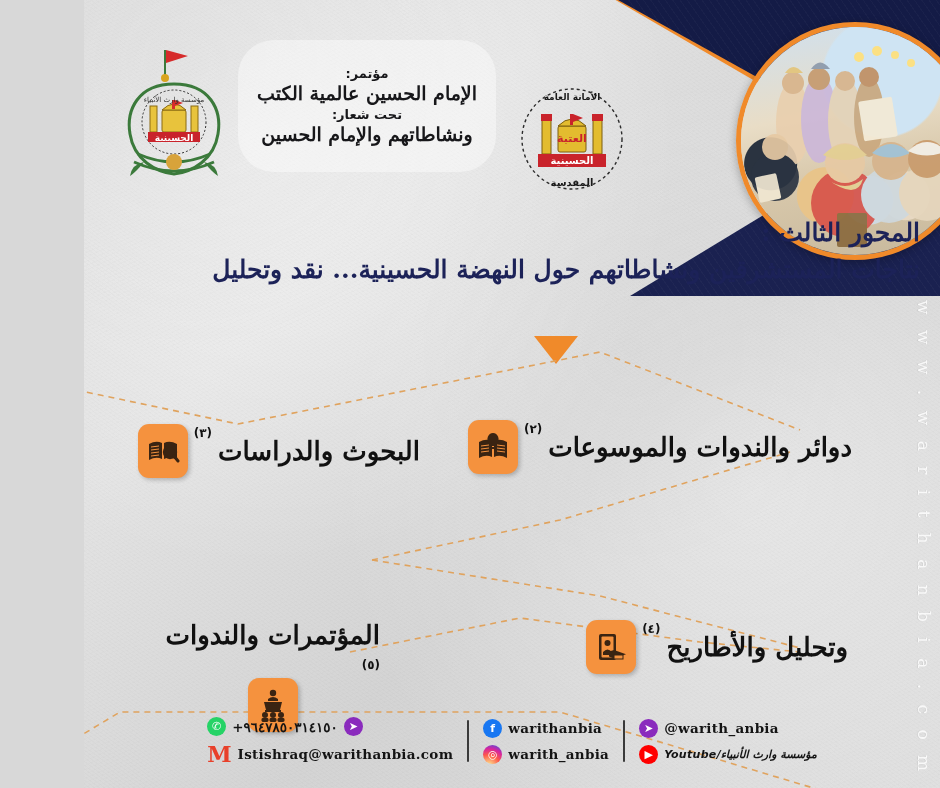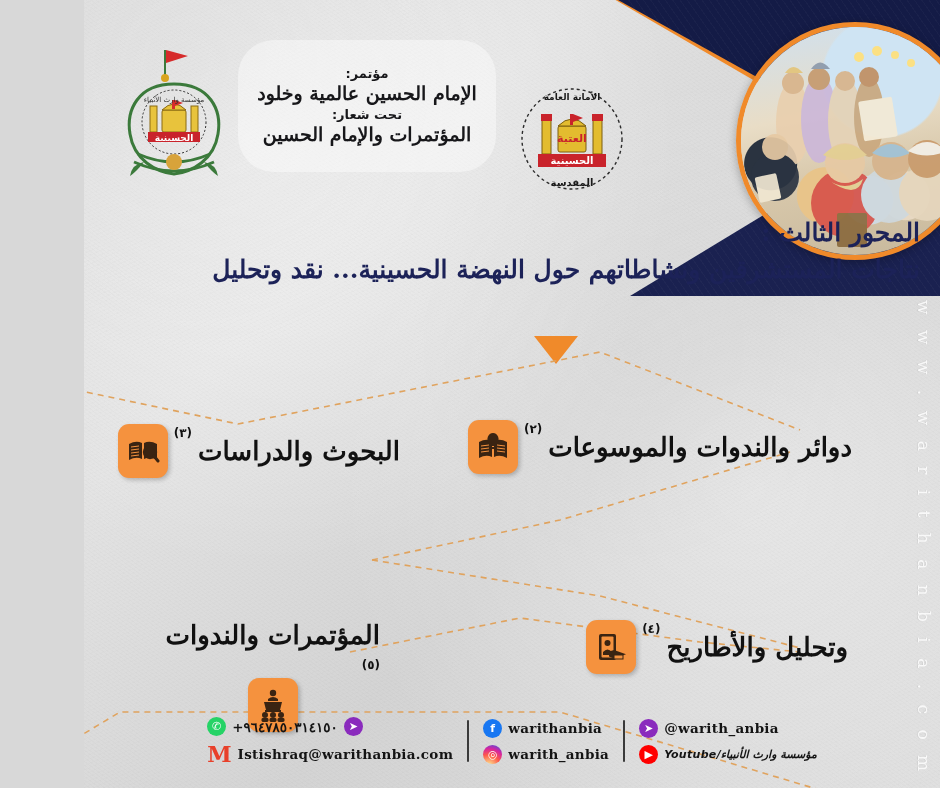--- a/index.html
+++ b/index.html
@@ -107,21 +107,21 @@
   }
   .node-num{
     font-size:12px;font-weight:bold;color:#111;align-self:flex-start;margin-top:2px;
   }
   .icon-box{
     width:50px;height:54px;border-radius:11px;background:#f5923e;
     display:flex;align-items:center;justify-content:center;flex:0 0 auto;
     box-shadow:2px 2px 4px rgba(0,0,0,.22);
   }
   #node-2{right:88px;top:420px;}
-  #node-3{right:540px;top:424px;}
+  #node-3{right:520px;top:424px;}
   #node-1{right:400px;top:524px;}
   #node-4{right:92px;top:620px;}
   #node-5{right:560px;top:620px;flex-direction:column;}
   
   #watermark{
     position:absolute;right:6px;top:300px;
     writing-mode:vertical-rl;text-orientation:mixed;
     font-family:"DejaVu Serif","Liberation Serif",serif;
     font-size:17px;letter-spacing:5px;color:rgba(255,255,255,.85);
     text-shadow:0 1px 1px rgba(0,0,0,.07);direction:ltr;
@@ -189,23 +189,23 @@
           <circle cx="136" cy="24" r="5" fill="#ffe07a"></circle>
           <circle cx="154" cy="28" r="4" fill="#ffe07a"></circle>
           <circle cx="170" cy="36" r="4" fill="#ffe07a"></circle>
         </g>
       </svg>
     </div>
   </div>
 
   <div id="conf-pill">
     <div class="conf-small">مؤتمر:</div>
-    <div class="conf-big">الإمام الحسين عالمية وخلود</div>
+    <div class="conf-big">الإمام الحسين عالمية الكتب</div>
     <div class="conf-small">تحت شعار:</div>
-    <div class="conf-big">المؤتمرات والإمام الحسين</div>
+    <div class="conf-big">ونشاطاتهم والإمام الحسين</div>
   </div>
 
   <div id="logo-left">
     <svg viewBox="0 0 132 142" width="132" height="142">
       <path d="M58 6 l22 6 -22 7 z" fill="#d62b2b"></path>
       <rect x="56" y="6" width="2" height="26" fill="#3b7a3b"></rect>
       <circle cx="57" cy="34" r="4" fill="#d9a41f"></circle>
       <path d="M66 40 C30 40 18 66 22 90 C26 116 48 128 66 130 C84 128 106 116 110 90 C114 66 102 40 66 40 Z" fill="none" stroke="#3b7a3b" stroke-width="3"></path>
       <circle cx="66" cy="78" r="32" fill="none" stroke="#2f2f2f" stroke-width="1" stroke-dasharray="2 2"></circle>
       <rect x="54" y="66" width="24" height="22" rx="2" fill="#e8c33c" stroke="#8a6a12" stroke-width="1"></rect>

